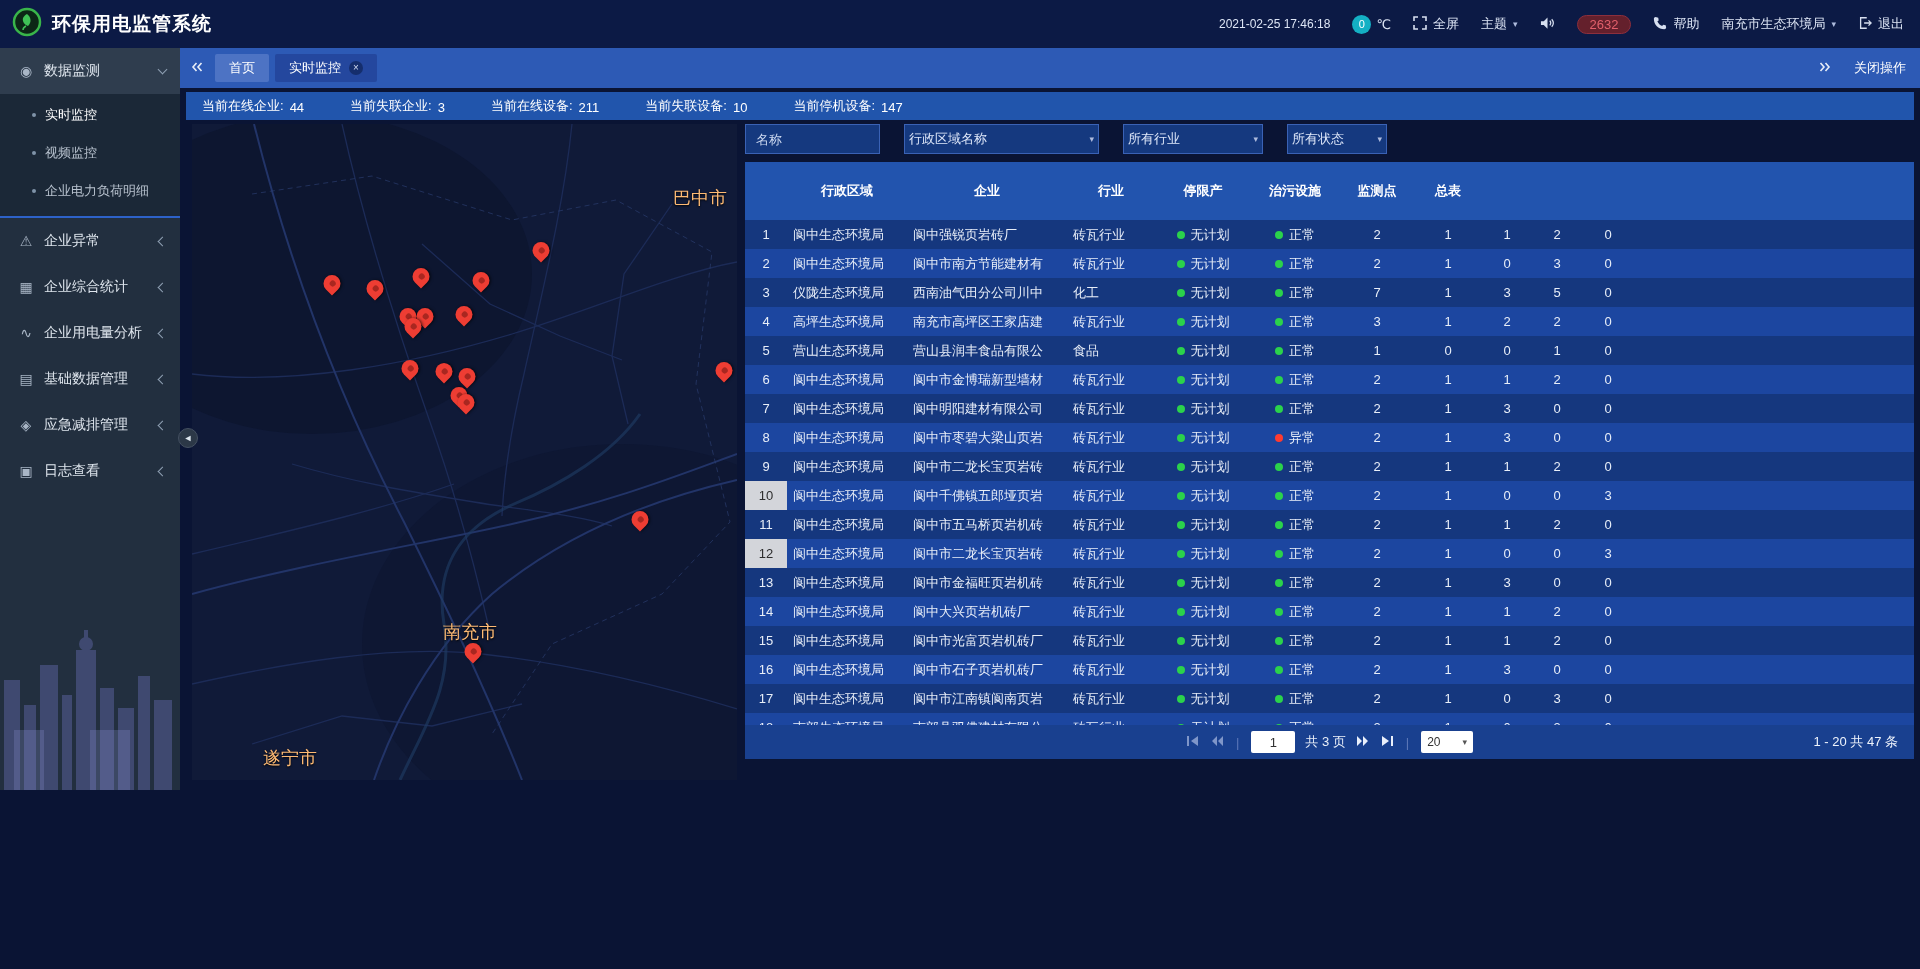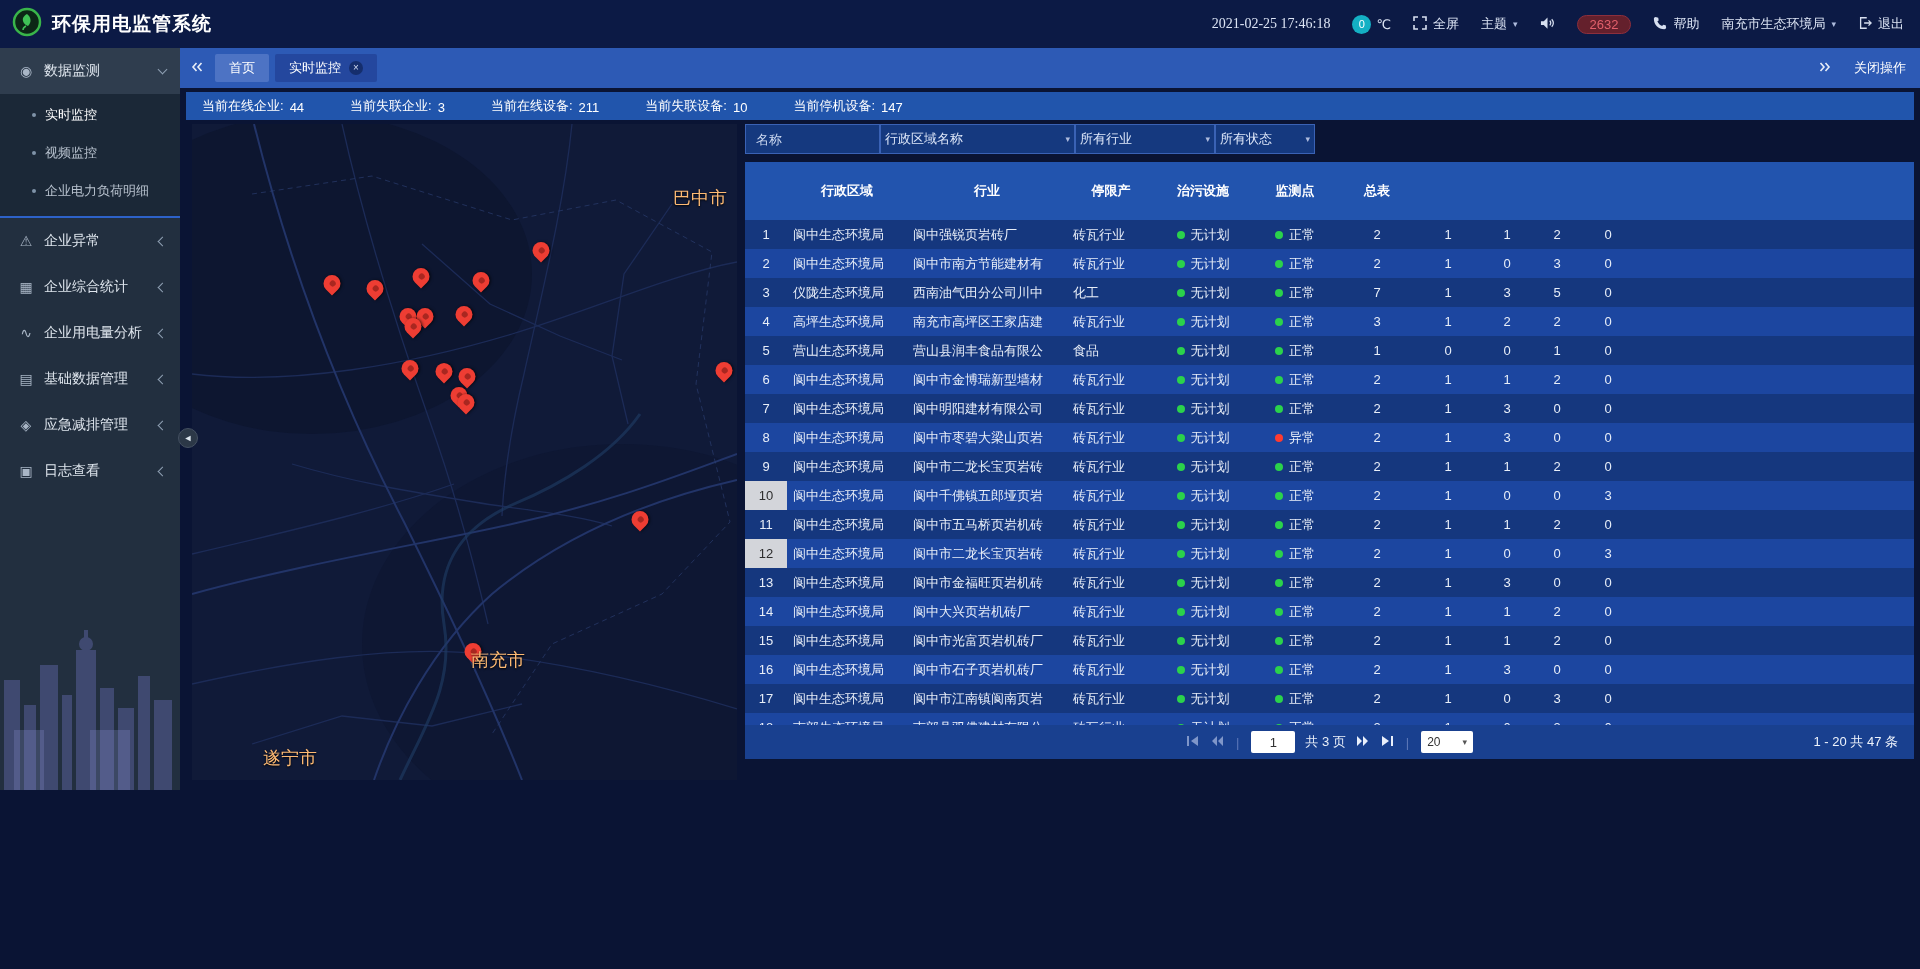--- a/index.html
+++ b/index.html
@@ -4,21 +4,21 @@
 <style>
   *{box-sizing:border-box;margin:0;padding:0}
   body{background:#050c22;font-family:"Liberation Sans","DejaVu Sans",sans-serif;}
   .app{position:relative;width:1920px;height:969px;background:#0a1434;overflow:hidden;color:#e8eef8;}
 
   
   .hdr{position:absolute;left:0;top:0;width:1920px;height:48px;background:#0c1a45;display:flex;align-items:center;justify-content:space-between;padding:0 16px 0 12px;z-index:10;}
   .brand{display:flex;align-items:center;gap:10px;}
   .app-title{font-size:19px;font-weight:bold;letter-spacing:1px;color:#fff;}
   .hright{display:flex;align-items:center;gap:22px;font-size:13px;color:#dde5f5;}
-  .dt{font-size:14px;font-family:Liberation Serif, serif;}
+  .dt{font-size:12px;}
   .temp{display:flex;align-items:center;gap:5px;}
   .temp-circle{width:19px;height:19px;border-radius:50%;background:#14b0c4;color:#fff;font-size:11px;display:flex;align-items:center;justify-content:center;}
   .hitem{display:flex;align-items:center;gap:6px;cursor:pointer;white-space:nowrap;}
   .pill{background:#64202c;border:1px solid #8c2f3d;color:#e2606c;border-radius:10px;padding:1px 12px;font-size:13px;cursor:pointer;}
   .caret{font-size:9px;color:#aebbdd;}
 
   
   .side{position:absolute;left:0;top:48px;width:180px;height:742px;background:#222f3f;overflow:hidden;z-index:5;}
   .side-group-row{height:46px;display:flex;align-items:center;padding:0 14px 0 16px;color:#dfe6ee;font-size:14px;cursor:pointer;}
   .side-group-row.open{background:#2f3d4e;}
@@ -50,21 +50,21 @@
   .map{position:absolute;left:192px;top:124px;width:545px;height:656px;background:#101a38;overflow:hidden;}
   .roads{position:absolute;left:0;top:0;}
   #map-layer{position:absolute;left:0;top:0;width:100%;height:100%;}
   .city{position:absolute;transform:translate(-50%,-50%);color:#fdba74;font-size:18px;text-shadow:0 1px 2px #000;white-space:nowrap;}
   .pin{position:absolute;width:17px;height:17px;background:#ee3d33;border-radius:50% 50% 50% 0;transform:translate(-50%,-100%) rotate(-45deg);box-shadow:1px 1px 3px rgba(0,0,0,.6);cursor:pointer;}
   .pin::after{content:"";position:absolute;left:5.5px;top:5.5px;width:6px;height:6px;border-radius:50%;background:#a92720;}
   .collapse-btn{position:absolute;left:178px;top:428px;width:20px;height:20px;border-radius:50%;background:#2c3847;border:1px solid #445061;color:#dfe7ef;font-size:9px;display:flex;align-items:center;justify-content:center;cursor:pointer;z-index:6;}
 
   
   .panel{position:absolute;left:745px;top:124px;width:1169px;}
-  .filters{display:flex;gap:0;height:30px;margin-bottom:8px;}
+  .filters{display:flex;gap:24px;height:30px;margin-bottom:8px;}
   .f-input{width:135px;height:30px;background:#15397f;border:1px solid #3a62b5;color:#dfe8fa;font-size:13px;padding:0 10px;outline:none;}
   .f-input::placeholder{color:#cdd9f1;opacity:1;}
   .f-select{height:30px;background:#15397f;border:1px solid #3a62b5;color:#dfe8fa;font-size:13px;display:flex;align-items:center;justify-content:space-between;padding:0 4px;cursor:pointer;gap:10px;white-space:nowrap;}
 
   .thead,.trow{display:grid;grid-template-columns:42px 120px 160px 88px 96px 88px 76px 66px 52px 48px 54px 1fr;}
   .thead{height:58px;background:#2254ae;font-size:13px;font-weight:bold;color:#fff;}
   .th{display:flex;align-items:center;justify-content:center;white-space:nowrap;}
   .th-group{grid-column:9/12;display:flex;flex-direction:column;justify-content:space-evenly;font-style:italic;}
   .th-group-title{text-align:center;}
   .th-group-sub{display:grid;grid-template-columns:52px 48px 54px;}
@@ -319,21 +319,21 @@
         <div class="pin" style="left: 272px; top: 199px; background: rgb(238, 61, 51);"></div>
         <div class="pin" style="left: 218px; top: 253px; background: rgb(238, 61, 51);"></div>
         <div class="pin" style="left: 252px; top: 256px; background: rgb(238, 61, 51);"></div>
         <div class="pin" style="left: 275px; top: 261px; background: rgb(238, 61, 51);"></div>
         <div class="pin" style="left: 267px; top: 280px; background: rgb(238, 61, 51);"></div>
         <div class="pin" style="left: 274px; top: 287px; background: rgb(238, 61, 51);"></div>
         <div class="pin" style="left: 532px; top: 255px; background: rgb(238, 61, 51);"></div>
         <div class="pin" style="left: 448px; top: 404px; background: rgb(238, 61, 51);"></div>
         <div class="pin" style="left: 281px; top: 536px; background: rgb(238, 61, 51);"></div>
         <div class="city" style="left: 508px; top: 74px;">巴中市</div>
-        <div class="city" style="left: 278px; top: 536px; margin-left: 28px;">南充市</div>
+        <div class="city" style="left: 278px; top: 508px;">南充市</div>
         <div class="city" style="left: 98px; top: 634px;">遂宁市</div>
       </div>
   </div>
   <div class="collapse-btn">
     <span>◄</span>
   </div>
 
   <div class="panel">
     <div class="filters">
       <input class="f-input" placeholder="名称" style="">
@@ -347,20 +347,21 @@
       </div>
       <div class="f-select" style="width:100px">
         <span>所有状态</span>
         <span class="caret">▾</span>
       </div>
     </div>
 
     <div class="thead">
       <div class="th"></div>
       <div class="th">行政区域</div>
+      <div class="th">企业</div>
       <div class="th">行业</div>
       <div class="th">停限产</div>
       <div class="th">治污设施</div>
       <div class="th">监测点</div>
       <div class="th">总表</div>
     </div>
 
     <div class="rows" id="rows">
         <div class="trow dark">
           <div class="cell c-idx">1</div>

